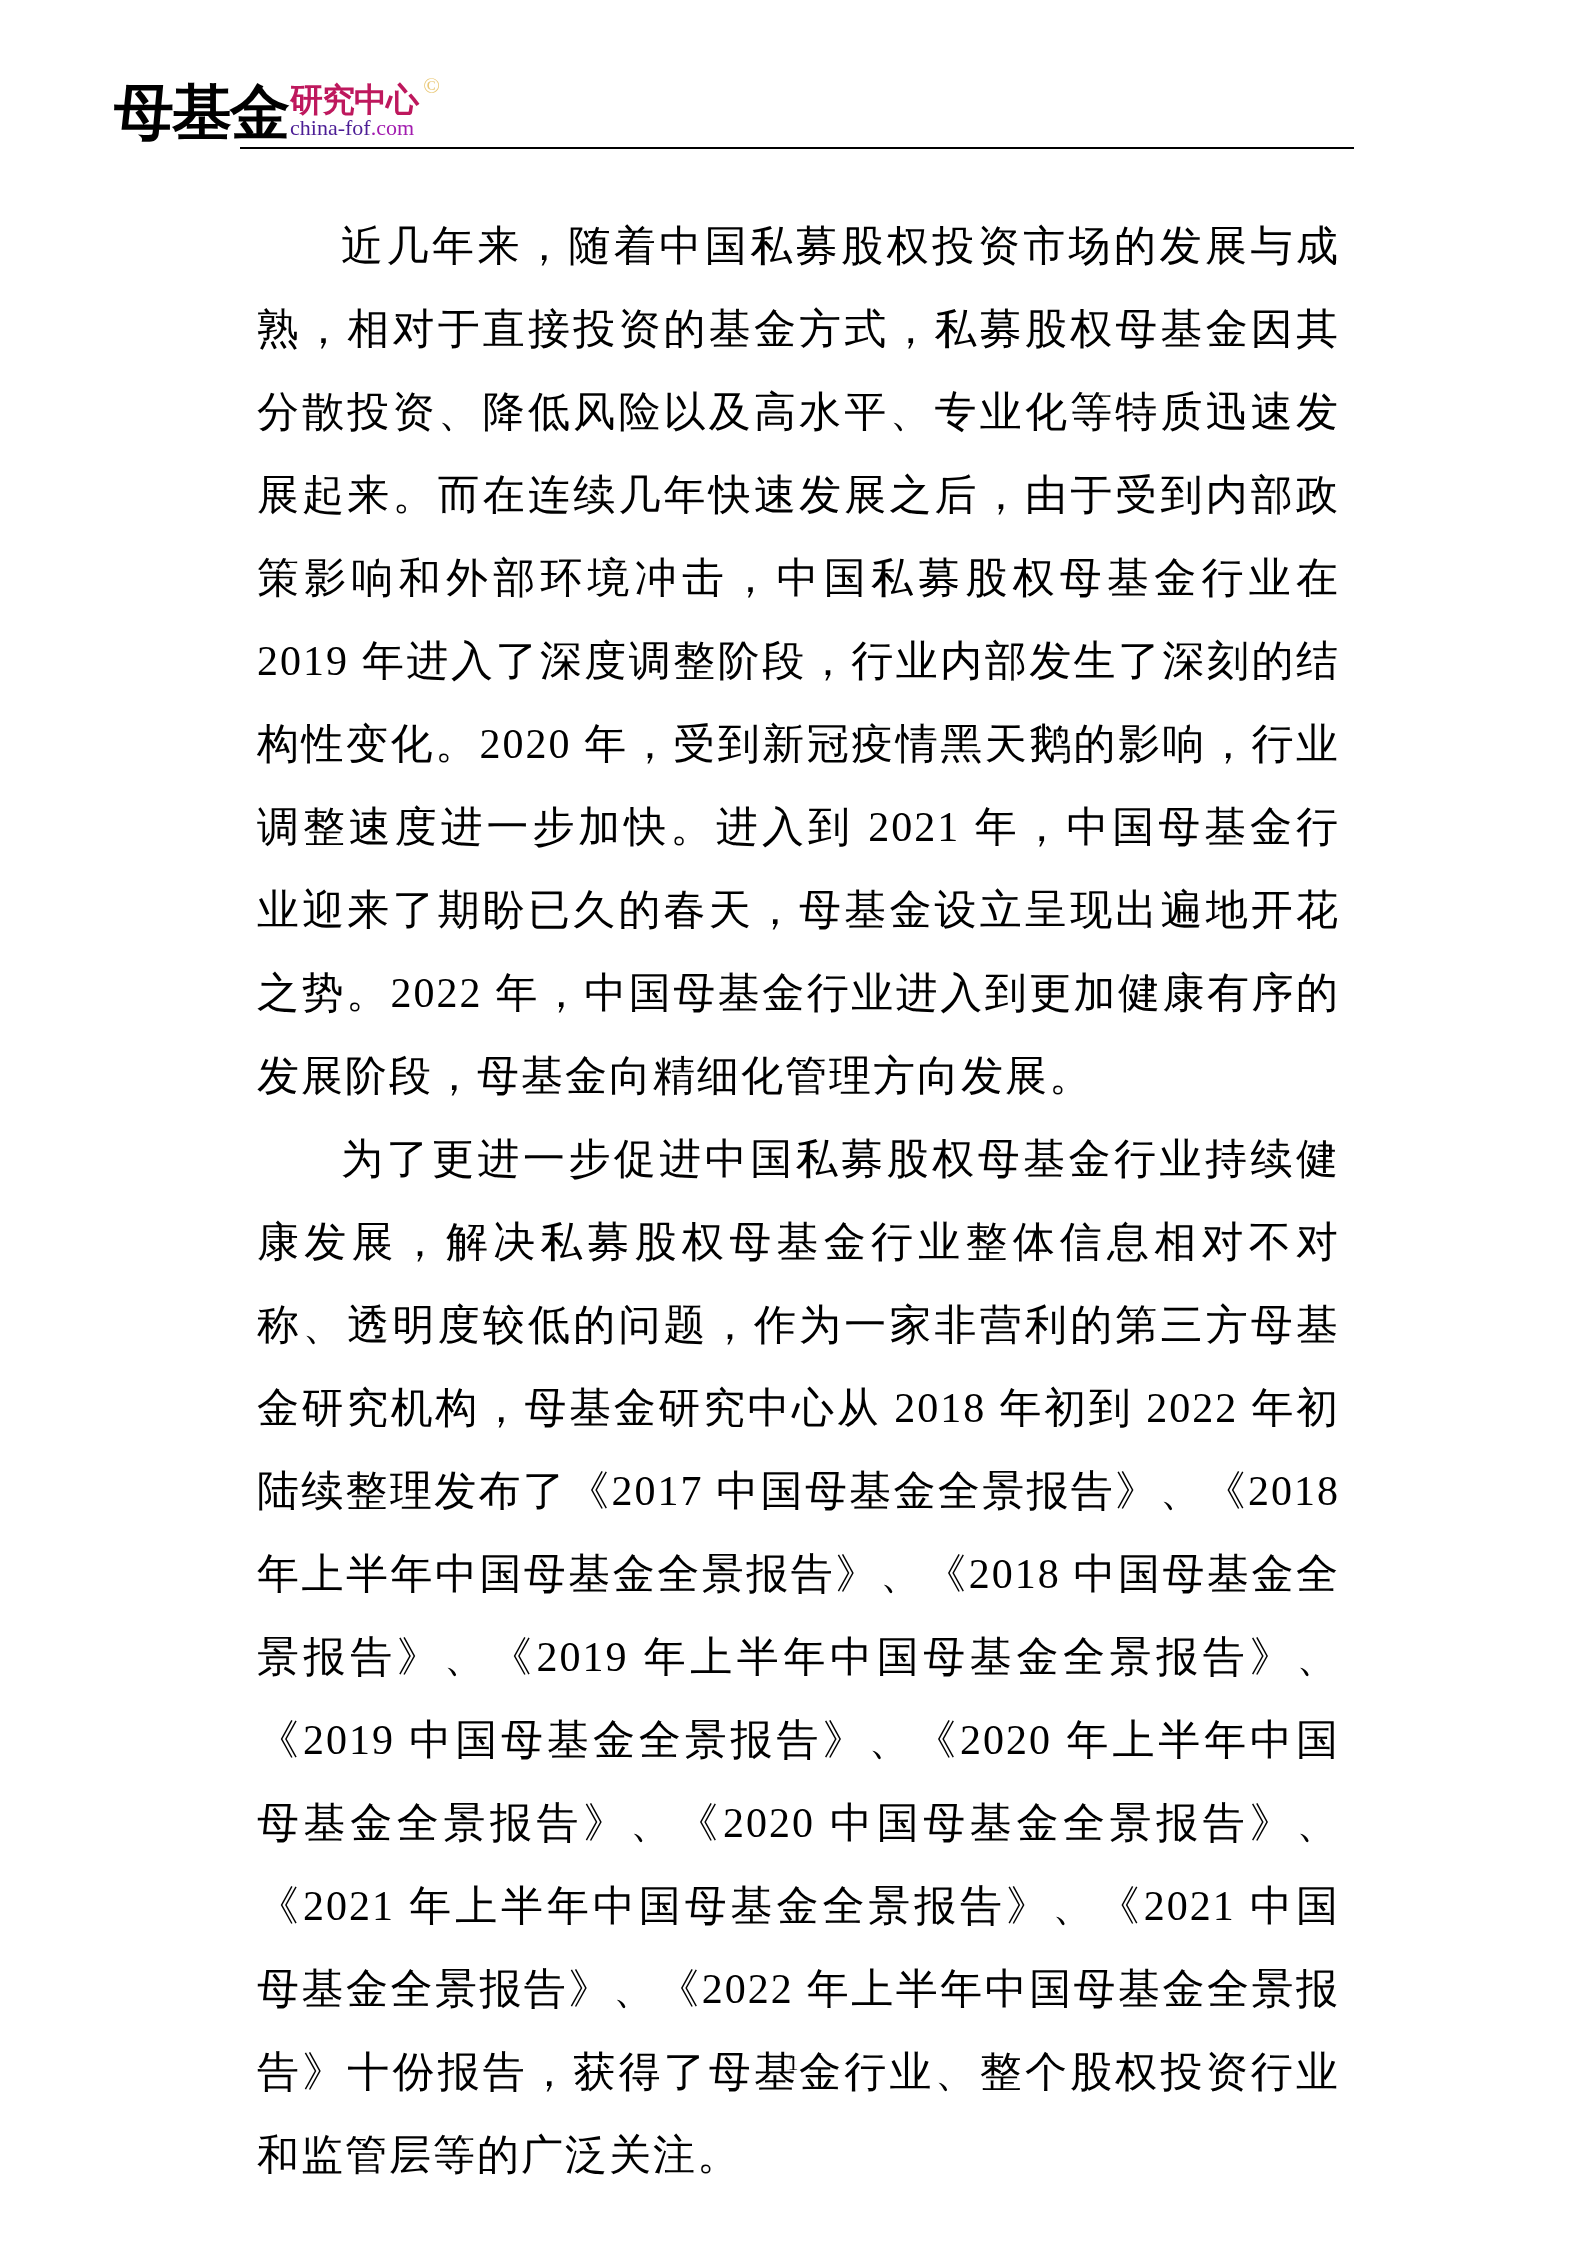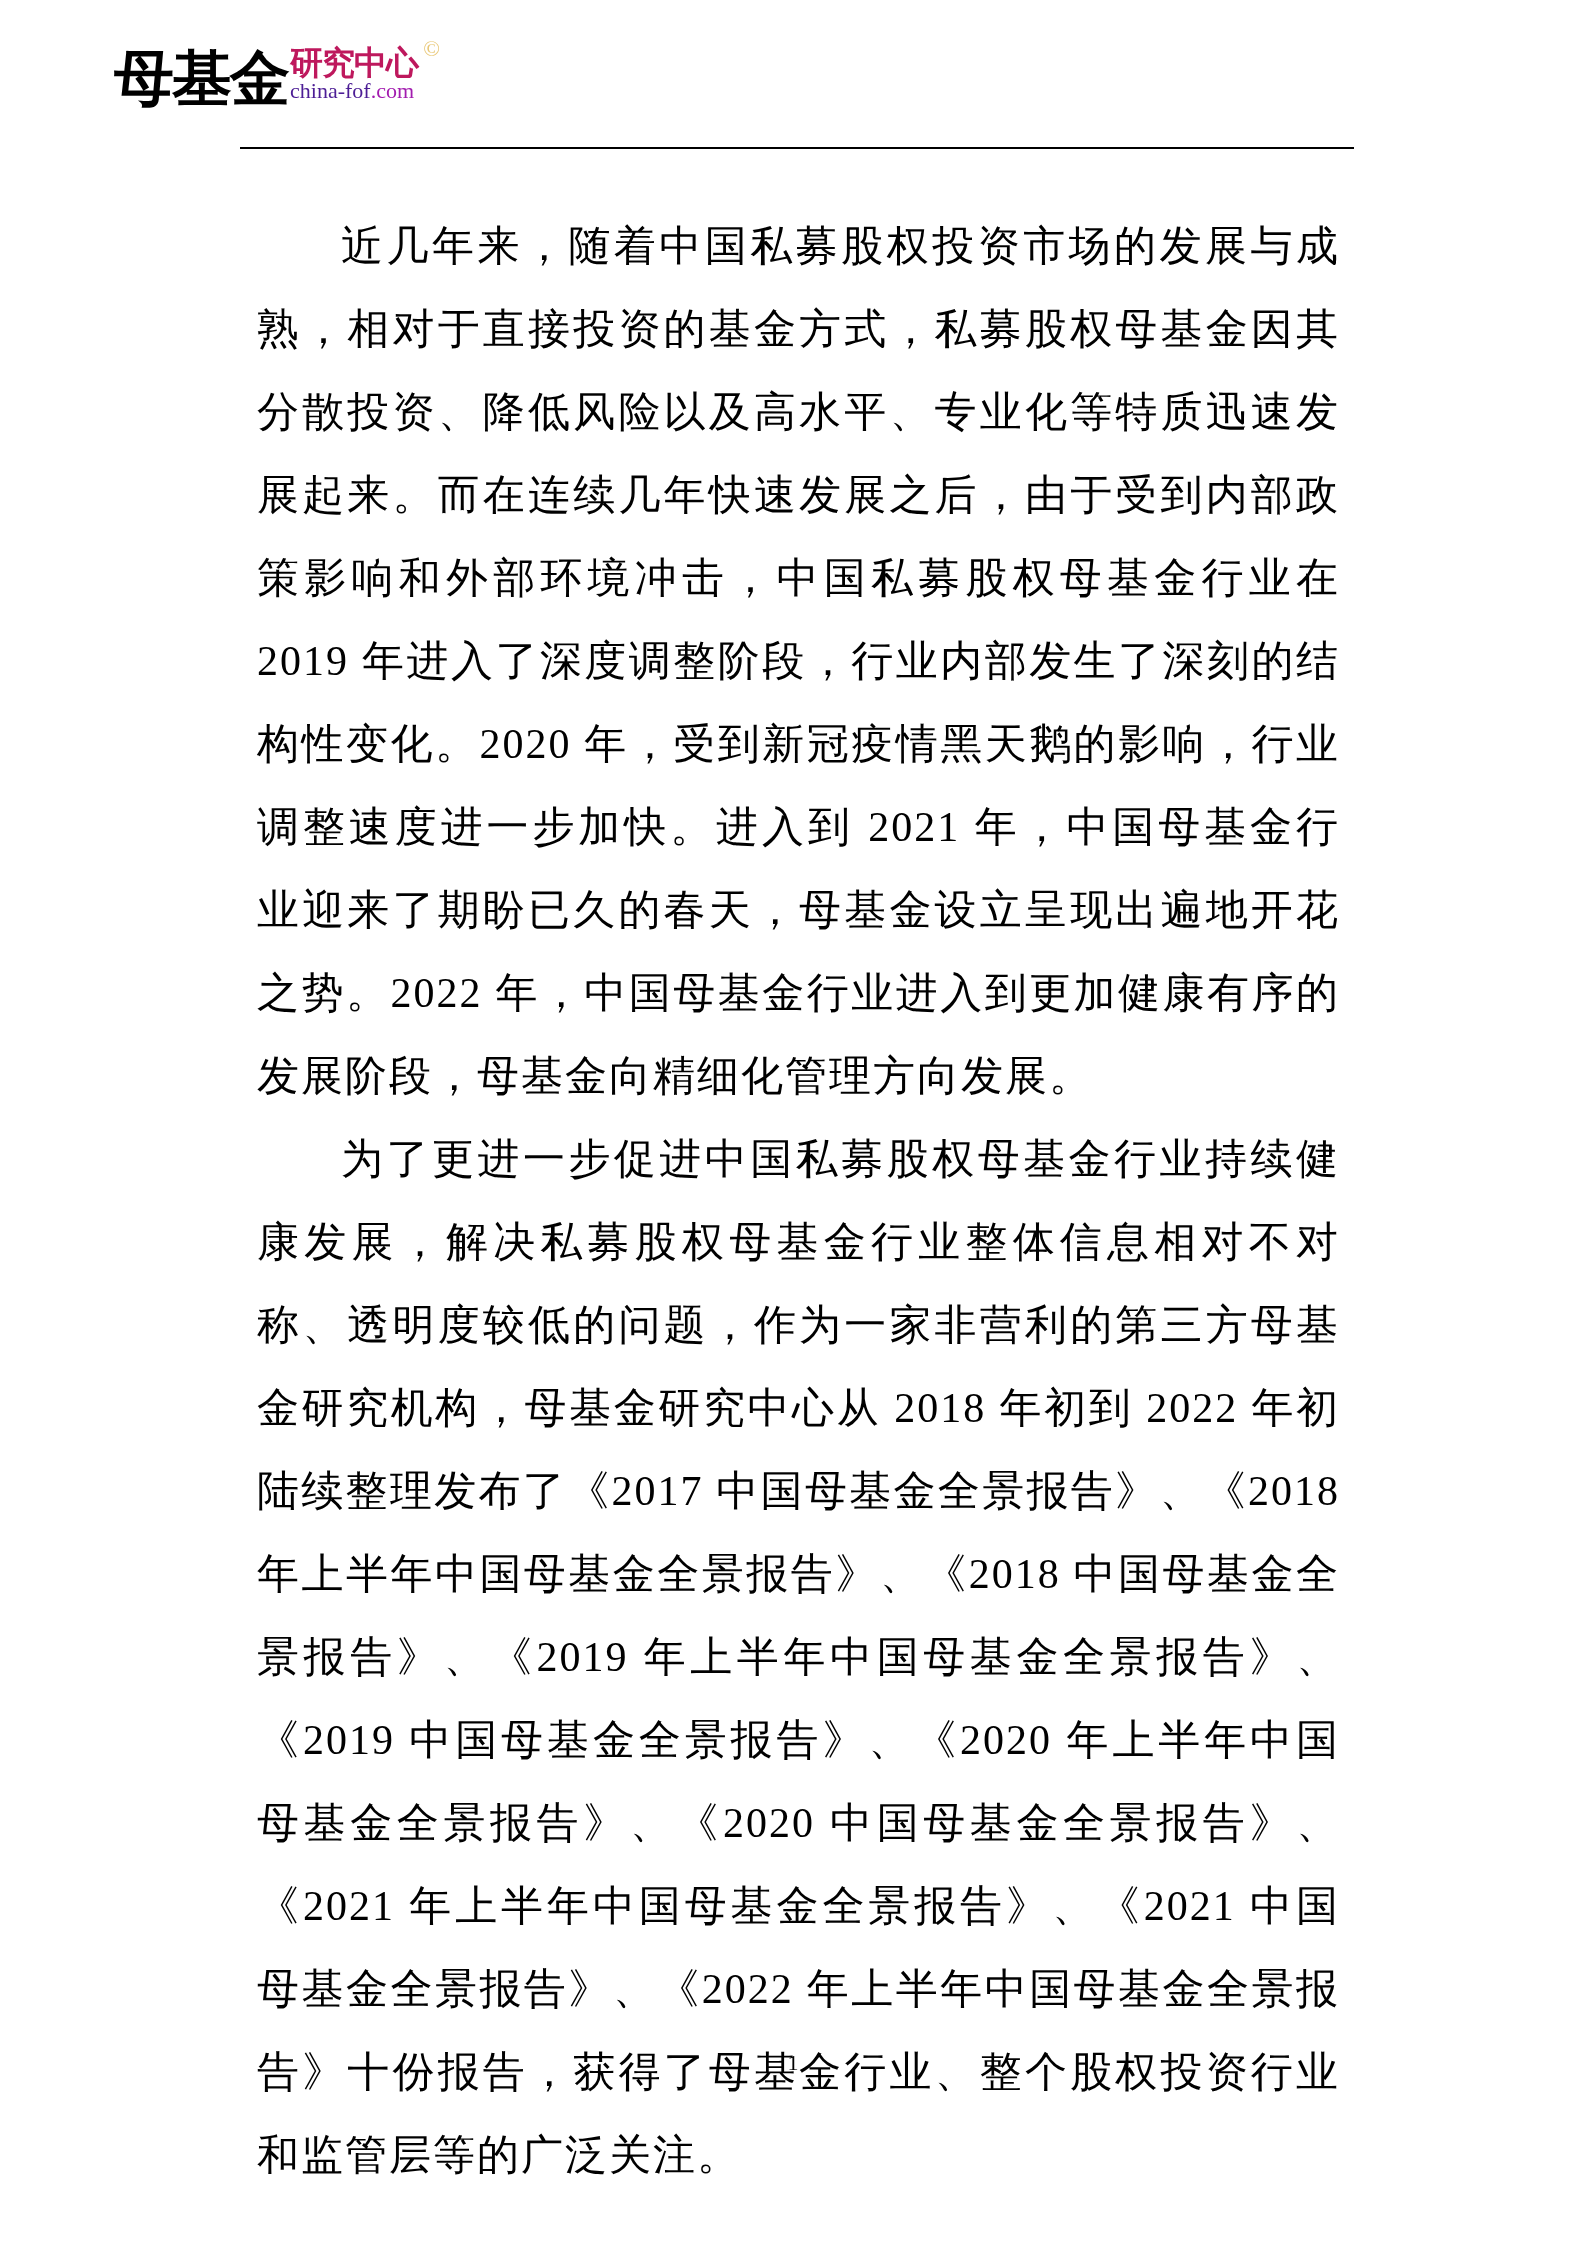--- a/index.html
+++ b/index.html
@@ -10,24 +10,24 @@
     body {
       width: 1586px;
       height: 2244px;
       position: relative;
       overflow: hidden;
       color: #000000;
     }
     .logo {
       position: absolute;
       left: 114px;
-      top: 44px;
+      top: 72px;
       height: 80px;
       display: flex;
-      align-items: flex-start;
+      align-items: center;
     }
     .logo-big {
       font-family: "DejaVu Serif", "Liberation Serif", serif;
       font-weight: bold;
       font-size: 60px;
       line-height: 68px;
       letter-spacing: -2px;
       color: #000;
     }
     .logo-right {

